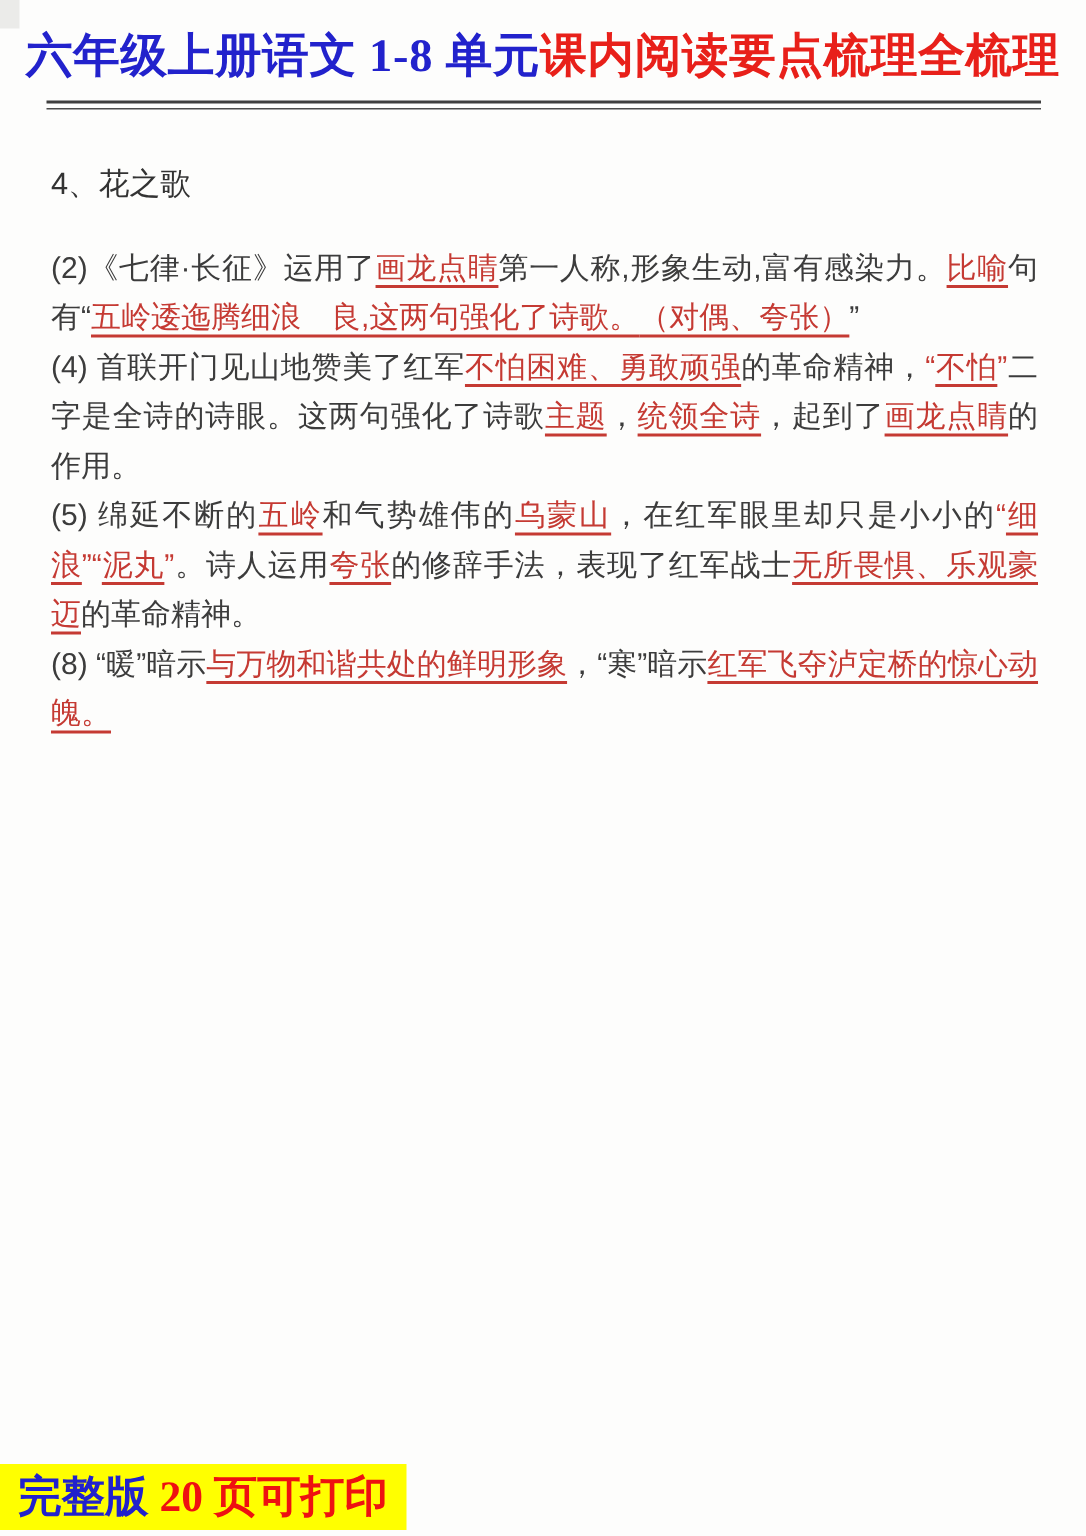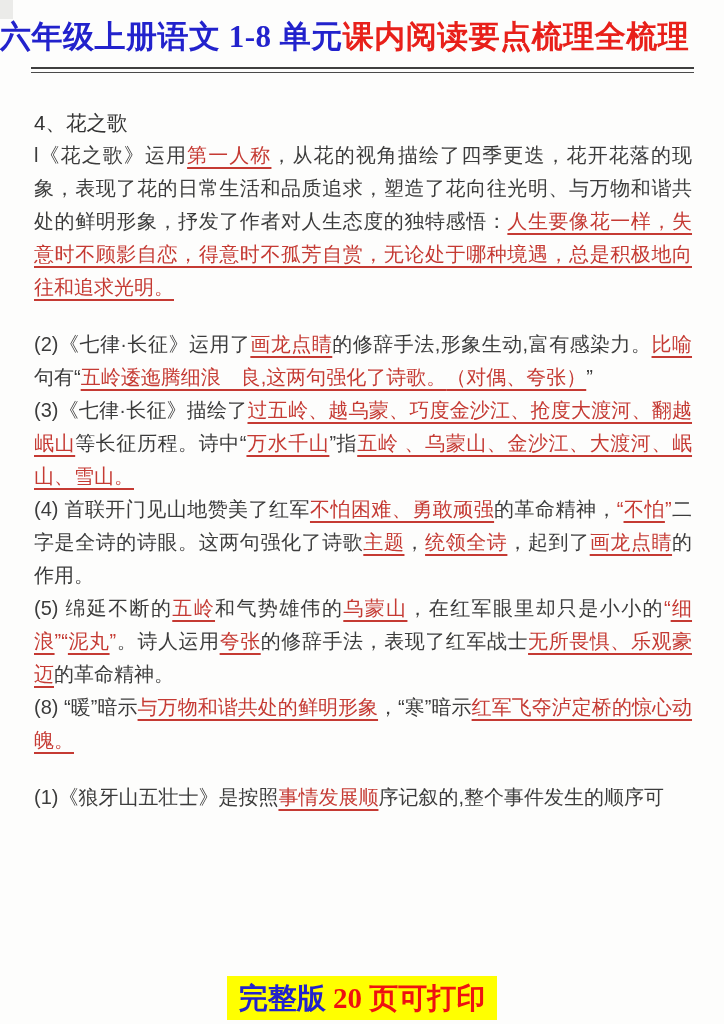--- a/index.html
+++ b/index.html
@@ -19,20 +19,21 @@
     color:var(--body-ink);
     position:relative;
     overflow:hidden;
   }
   .corner-smudge{
     position:absolute;left:0;top:0;width:13px;height:19px;
     background:#ebebe9;
   }
   .page-title{
     padding-top:16px;
+    text-align:center;
     font-family:"Liberation Serif","DejaVu Serif",serif;
     font-weight:bold;
     font-size:31px;
     letter-spacing:0.5px;
     white-space:nowrap;
   }
   .page-title .t-blue{color:var(--title-blue);}
   .page-title .t-red{color:var(--title-red);}
   .title-rule{
     margin:9px 30px 0 31px;
@@ -59,21 +60,20 @@
   .run-ru{
     color:var(--accent-red);
     text-decoration:underline;
     text-decoration-thickness:1.5px;
     text-underline-offset:5px;
   }
   .footer-wrap{
     position:absolute;
     left:0;right:0;
     top:976px;
-    text-align:center;
   }
   .footer-badge{
     display:inline-block;
     background:var(--footer-yellow);
     font-family:"Liberation Serif","DejaVu Serif",serif;
     font-weight:bold;
     font-size:29px;
     line-height:42px;
     padding:1px 12px;
     white-space:nowrap;
@@ -89,31 +89,28 @@
 <div class="page-title">
   <span class="t-blue">六年级上册语文 1-8 单元</span><span class="t-red">课内阅读要点梳理全梳理</span>
 </div>
 
 <div class="title-rule"></div>
 
 <div class="doc-content">
   <div id="sections-root">
       <div class="section">
         <div class="section-heading">4、花之歌</div>
-        <div class="para"><span class="run-k">l《花之歌》运用</span><span class="run-ru">第一人称</span><span class="run-k">，从花的视角描绘了四季更迭，花开花落的现象，表现了花的日常生活和品质追求，塑造了花向往光明、与万物和谐共处的鲜明形象，抒发了作者对人生态度的独特感悟：</span><span class="run-ru">人生要像花一样，失意时不顾影自恋，得意时不孤芳自赏，无论处于哪种境遇，总是积极地向往和追求光明。</span></div>
       </div>
       <div class="section">
-        <div class="para"><span class="run-k">(2)《七律·长征》运用了</span><span class="run-ru">画龙点睛</span><span class="run-k">的修辞手法,形象生动,富有感染力。</span><span class="run-ru">比喻</span><span class="run-k">句有“</span><span class="run-ru">五岭逶迤腾细浪　良,这两句强化了诗歌。</span><span class="run-ru">（对偶、夸张）</span><span class="run-k">”</span></div>
-        <div class="para"><span class="run-k">(3)《七律·长征》描绘了</span><span class="run-ru">过五岭、越乌蒙、巧度金沙江、抢度大渡河、翻越岷山</span><span class="run-k">等长征历程。诗中“</span><span class="run-ru">万水千山</span><span class="run-k">”指</span><span class="run-ru">五岭 、乌蒙山、金沙江、大渡河、岷山、雪山。</span></div>
+        <div class="para"><span class="run-k">(2)《七律·长征》运用了</span><span class="run-ru">画龙点睛</span><span class="run-k">第一人称,形象生动,富有感染力。</span><span class="run-ru">比喻</span><span class="run-k">句有“</span><span class="run-ru">五岭逶迤腾细浪　良,这两句强化了诗歌。</span><span class="run-ru">（对偶、夸张）</span><span class="run-k">”</span></div>
         <div class="para"><span class="run-k">(4) 首联开门见山地赞美了红军</span><span class="run-ru">不怕困难、勇敢顽强</span><span class="run-k">的革命精神，</span><span class="run-r">“</span><span class="run-ru">不怕</span><span class="run-r">”</span><span class="run-k">二字是全诗的诗眼。这两句强化了诗歌</span><span class="run-ru">主题</span><span class="run-k">，</span><span class="run-ru">统领全诗</span><span class="run-k">，起到了</span><span class="run-ru">画龙点睛</span><span class="run-k">的作用。</span></div>
         <div class="para"><span class="run-k">(5) 绵延不断的</span><span class="run-ru">五岭</span><span class="run-k">和气势雄伟的</span><span class="run-ru">乌蒙山</span><span class="run-k">，在红军眼里却只是小小的</span><span class="run-r">“</span><span class="run-ru">细浪</span><span class="run-r">”“</span><span class="run-ru">泥丸</span><span class="run-r">”</span><span class="run-k">。诗人运用</span><span class="run-ru">夸张</span><span class="run-k">的修辞手法，表现了红军战士</span><span class="run-ru">无所畏惧、乐观豪迈</span><span class="run-k">的革命精神。</span></div>
         <div class="para"><span class="run-k">(8) “暖”暗示</span><span class="run-ru">与万物和谐共处的鲜明形象</span><span class="run-k">，“寒”暗示</span><span class="run-ru">红军飞夺泸定桥的惊心动魄。</span></div>
       </div>
       <div class="section">
-        <div class="para"><span class="run-k">(1)《狼牙山五壮士》是按照</span><span class="run-ru">事情发展顺</span><span class="run-k">序记叙的,整个事件发生的顺序可</span></div>
       </div>
     </div>
 </div>
 
 <div class="footer-wrap">
   <span class="footer-badge">
     <span class="f-blue">完整版</span><span class="f-red"> 20 页可打印</span>
   </span>
 </div>
 

